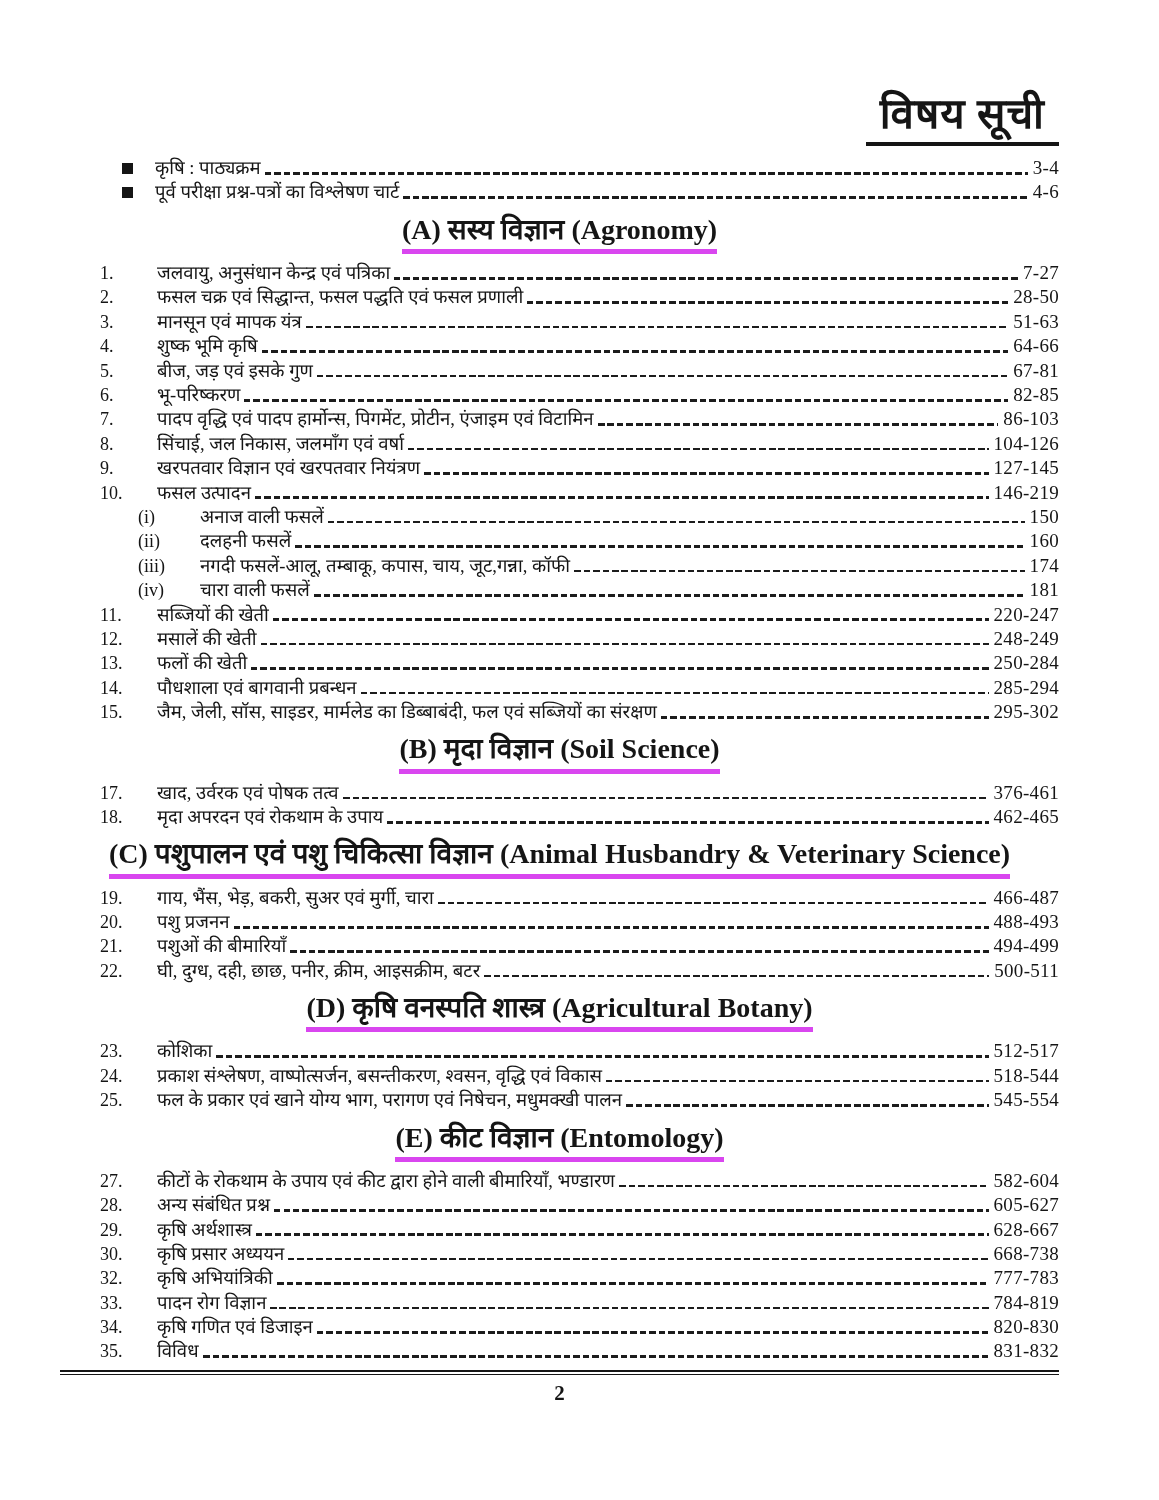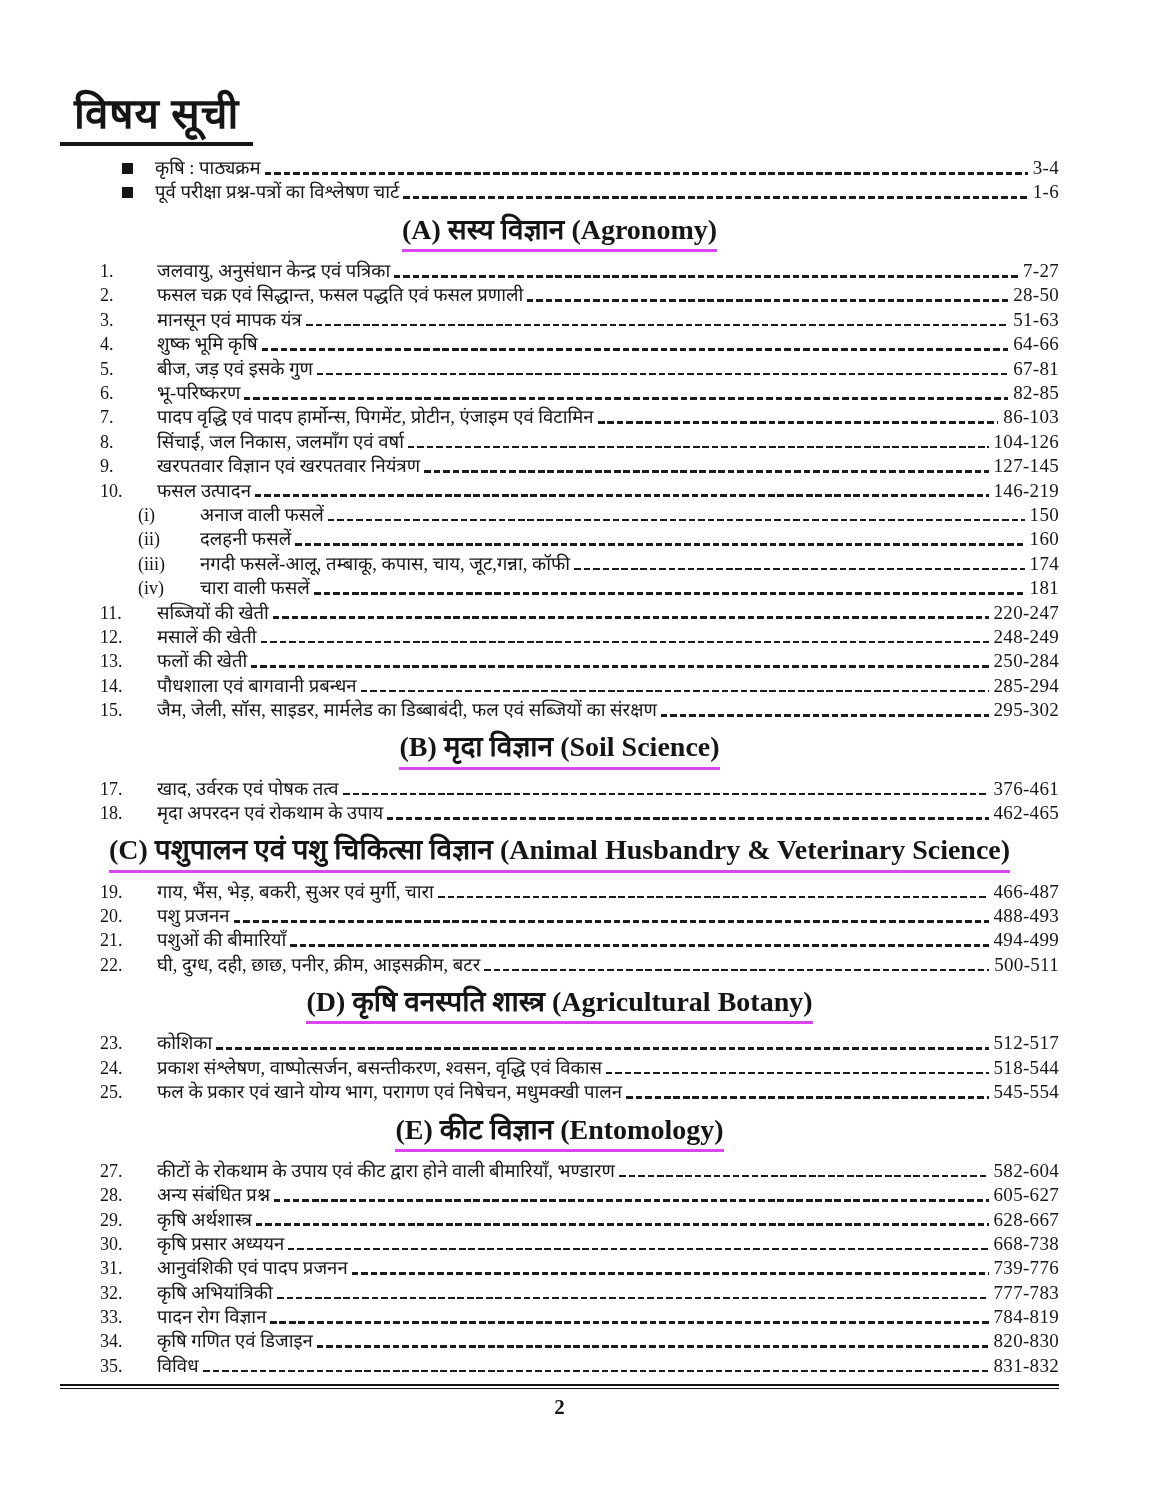--- a/index.html
+++ b/index.html
@@ -4,21 +4,21 @@
 <style>
   html,body{margin:0;padding:0;background:#e8e8e8;}
   .page{
     width:1159px;height:1500px;margin:0 auto;position:relative;
     background:#ffffff;color:#151515;
     font-family:"Liberation Serif","DejaVu Serif",serif;
     overflow:hidden;box-sizing:border-box;
     padding:92px 100px 0 60px;
   }
   
-  .title-wrap{text-align:left;margin-bottom:10px;}
+  .title-wrap{text-align:right;margin-bottom:10px;}
   .page-title{
     display:inline-block;font-size:42px;font-weight:700;line-height:1.05;
     border-bottom:4px solid #151515;padding:0 14px 6px 14px;letter-spacing:1px;
   }
   
   .toc{width:100%;}
   .row{
     display:flex;align-items:flex-end;height:24.4px;
     font-size:18.5px;line-height:24.4px;white-space:nowrap;
   }
@@ -35,21 +35,21 @@
     background-image:repeating-linear-gradient(to right,#1c1c1c 0 6.5px,transparent 6.5px 9.5px);
     margin-right:5px;min-width:12px;
   }
   .row .pages{flex:none;text-align:right;font-size:19px;letter-spacing:.3px;}
   
   .section-heading{
     text-align:center;font-weight:700;font-size:28px;line-height:1.15;
     margin:9px 0 7px 0;white-space:nowrap;
   }
   .section-heading .inner{
-    display:inline-block;border-bottom:3px solid #d946ef;padding-bottom:3px;
+    display:inline-block;border-bottom:5px solid #d946ef;padding-bottom:3px;
   }
   .section-heading.long{font-size:28px;}
   
   .footer-rule{
     margin-top:6px;height:2px;
     border-top:2.5px solid #151515;border-bottom:1.5px solid #151515;
   }
   .footer-pagenum{
     text-align:center;font-size:21px;font-weight:700;margin-top:6px;
   }
@@ -66,21 +66,21 @@
       <div class="row">
         <span class="bullet-cell"><span class="bullet-square"></span></span>
         <span class="label">कृषि : पाठ्यक्रम</span>
         <span class="leader"></span>
         <span class="pages">3-4</span>
       </div>
       <div class="row">
         <span class="bullet-cell"><span class="bullet-square"></span></span>
         <span class="label">पूर्व परीक्षा प्रश्न-पत्रों का विश्लेषण चार्ट</span>
         <span class="leader"></span>
-        <span class="pages">1-6</span>
+        <span class="pages">4-6</span>
       </div>
       <div class="section-heading"><span class="inner">(A) सस्य विज्ञान (Agronomy)</span></div>
       <div class="row">
         <span class="num">1.</span>
         <span class="label">जलवायु, अनुसंधान केन्द्र एवं पत्रिका</span>
         <span class="leader"></span>
         <span class="pages">7-27</span>
       </div>
       <div class="row">
         <span class="num">2.</span>
@@ -264,26 +264,20 @@
         <span class="num">29.</span>
         <span class="label">कृषि अर्थशास्त्र</span>
         <span class="leader"></span>
         <span class="pages">628-667</span>
       </div>
       <div class="row">
         <span class="num">30.</span>
         <span class="label">कृषि प्रसार अध्ययन</span>
         <span class="leader"></span>
         <span class="pages">668-738</span>
-      </div>
-      <div class="row">
-        <span class="num">31.</span>
-        <span class="label">आनुवंशिकी एवं पादप प्रजनन</span>
-        <span class="leader"></span>
-        <span class="pages">739-776</span>
       </div>
       <div class="row">
         <span class="num">32.</span>
         <span class="label">कृषि अभियांत्रिकी</span>
         <span class="leader"></span>
         <span class="pages">777-783</span>
       </div>
       <div class="row">
         <span class="num">33.</span>
         <span class="label">पादन रोग विज्ञान</span>

